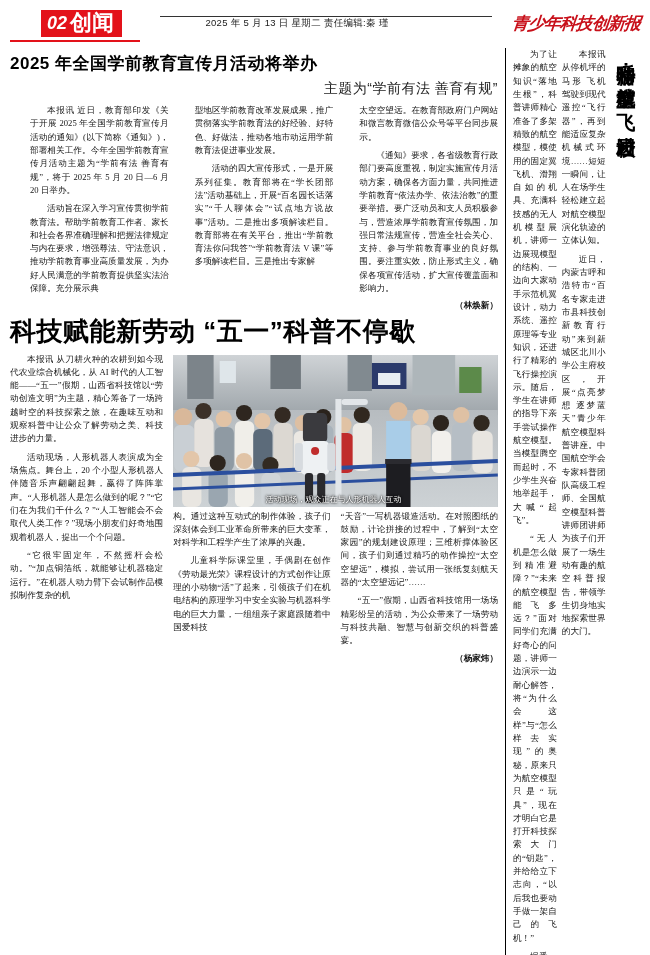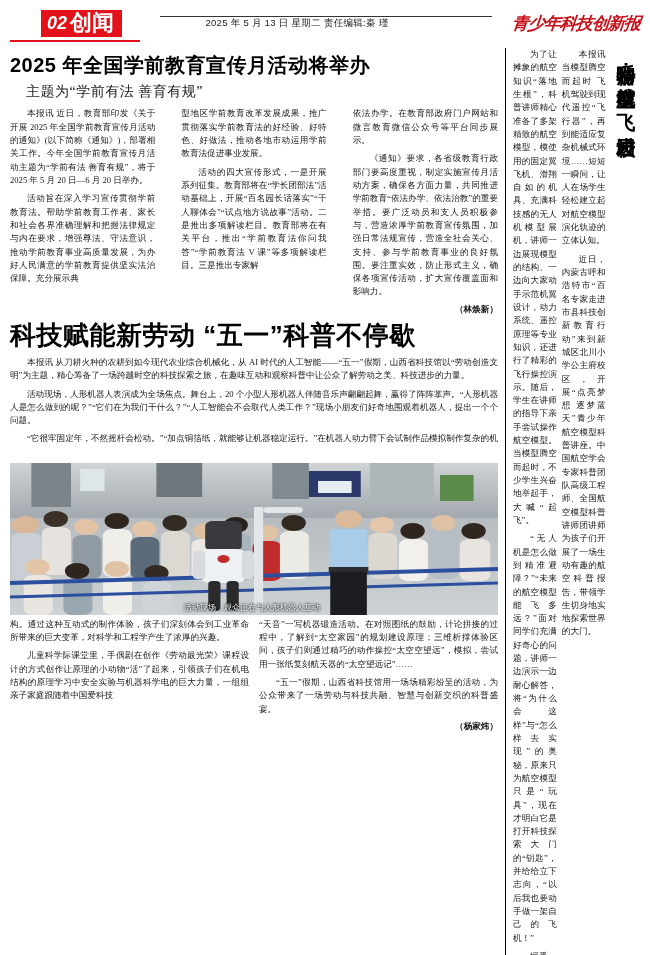--- a/index.html
+++ b/index.html
@@ -37,51 +37,51 @@
   .rule-top { position:absolute; left:150px; right:148px; top:8px; height:1px; background:#333; }
   .rule-under-folio { height:2px; background:#e3121a; width:130px; margin-top:2px; }
 
   
   .body-area { display:flex; gap:7px; margin-top:6px; }
   .left-zone { width:488px; }
   .right-zone { width:132px; border-left:1px solid #000; padding-left:7px; }
 
   h1.head1 {
     font-family:"Liberation Sans","DejaVu Sans",sans-serif;
-    font-size:20px; font-weight:bold; margin:6px 0 0 0; line-height:1.12;
+    font-size:17px; font-weight:bold; margin:6px 0 0 0; line-height:1.12;
     letter-spacing:0.5px; color:#000;
   }
   .subhead1 {
-    font-family:Liberation Serif, serif;
-    font-size:14px; margin:7px 0 6px 16px; color:#222; letter-spacing:.5px;
+    font-family:Liberation Sans, sans-serif;
+    font-size:14px; margin:7px 0 6px 16px; color:#222; letter-spacing:.5px;text-align:right;
   }
   h1.head2 {
     font-family:"Liberation Sans","DejaVu Sans",sans-serif;
     font-size:26px; font-weight:bold; margin:5px 0 6px 0; line-height:1.12;
     letter-spacing:0.5px; color:#000;
   }
-  .art1-cols { display:flex; gap:26px; }
+  .art1-cols { display:flex; gap:26px;margin-left:20px; }
   .col { flex:1; }
   .ptext {
     font-size:8.6px; line-height:1.55; text-align:justify;
     text-justify:inter-ideograph; margin:0 0 5px 0; color:#161616;
     font-family:"Liberation Serif","DejaVu Serif",serif;
   }
   .ptext.ind { text-indent:17px; }
   .lead { font-weight:bold; }
   .byline { text-align:right; font-size:8.6px; font-weight:bold; margin-top:3px; }
 
   
   .photo-wrap { position:relative; width:100%; height:152px; overflow:hidden; margin:2px 0 3px 0; background:#b9bfc4; }
   .photo-cap {
     position:absolute; left:0; right:4px; bottom:2px; text-align:center;
     font-size:8px; color:#fff; text-shadow:0 0 2px #000, 0 0 3px #000;
     font-family:"Liberation Sans","DejaVu Sans",sans-serif;
   }
-  .art2-cols { display:flex; gap:10px; margin-top:4px;flex-direction:column; }
+  .art2-cols { display:flex; gap:10px; margin-top:4px; }
 
   
   .vhead {
     writing-mode:vertical-rl; text-orientation:upright;
     font-family:"Liberation Sans","DejaVu Sans",sans-serif;
     font-size:19px; font-weight:bold; line-height:1.18; letter-spacing:1px;
     height:300px; margin-left:4px; color:#000;
   }
   .right-flow { display:flex; flex-direction:row-reverse; gap:5px; }
   .right-col { width:58px; }
@@ -119,21 +119,21 @@
           <p class="ptext ind">
             <span class="lead"></span><span>本报讯 近日，教育部印发《关于开展 2025 年全国学前教育宣传月活动的通知》(以下简称《通知》)，部署相关工作。今年全国学前教育宣传月活动主题为“学前有法 善育有规”，将于 2025 年 5 月 20 日—6 月 20 日举办。</span>
           </p>
           <p class="ptext ind">活动旨在深入学习宣传贯彻学前教育法。帮助学前教育工作者、家长和社会各界准确理解和把握法律规定与内在要求，增强尊法、守法意识，推动学前教育事业高质量发展，为办好人民满意的学前教育提供坚实法治保障。充分展示典</p>
         </div>
         <div class="col">
           <p class="ptext">型地区学前教育改革发展成果，推广贯彻落实学前教育法的好经验、好特色、好做法，推动各地市动运用学前教育法促进事业发展。</p>
           <p class="ptext ind">活动的四大宣传形式，一是开展系列征集。教育部将在“学长团部法”活动基础上，开展“百名园长话落实”“千人聊体会”“试点地方说故事”活动。二是推出多项解读栏目。教育部将在有关平台，推出“学前教育法你问我答”“学前教育法 V 课”等多项解读栏目。三是推出专家解</p>
         </div>
         <div class="col">
-          <p class="ptext">依法办学。在教育部政府门户网站和微言教育微信公众号等平台同步展示。</p>
+          <p class="ptext">太空空望远。在教育部政府门户网站和微言教育微信公众号等平台同步展示。</p>
           <p class="ptext ind">《通知》要求，各省级教育行政部门要高度重视，制定实施宣传月活动方案，确保各方面力量，共同推进学前教育“依法办学、依法治教”的重要举措。要广泛动员和支人员积极参与，营造浓厚学前教育宣传氛围，加强日常法规宣传，营造全社会关心、支持、参与学前教育事业的良好氛围。要注重实效，防止形式主义，确保各项宣传活动，扩大宣传覆盖面和影响力。</p>
           <div class="byline">（林焕新）</div>
         </div>
       </div>
 
       <h1 class="head2">科技赋能新劳动 “五一”科普不停歇</h1>
 
       <div class="art2-cols">
         <div class="col">
           <p class="ptext ind">本报讯 从刀耕火种的农耕到如今现代农业综合机械化，从 AI 时代的人工智能——“五一”假期，山西省科技馆以“劳动创造文明”为主题，精心筹备了一场跨越时空的科技探索之旅，在趣味互动和观察科普中让公众了解劳动之美、科技进步的力量。</p>
@@ -239,21 +239,21 @@
             </div>
           </div>
         </div>
       </div>
     </div>
 
     <div class="right-zone">
       <div class="right-flow">
         <div class="vhead">呼和浩特：航空模型“飞”进校园</div>
         <div class="right-col">
-          <p class="rtext ind">本报讯 当模型腾空而起时 飞机驾驶到现代遥控“飞行器”，再到能适应复杂机械式环境……短短一瞬间，让人在场学生轻松建立起对航空模型演化轨迹的立体认知。</p>
+          <p class="rtext ind">本报讯 从停机坪的马形 飞机驾驶到现代遥控“飞行器”，再到能适应复杂机械式环境……短短一瞬间，让人在场学生轻松建立起对航空模型演化轨迹的立体认知。</p>
           <p class="rtext ind">近日，内蒙古呼和浩特市“百名专家走进市县科技创新教育行动”来到新城区北川小学公主府校区，开展“点亮梦想 逐梦蓝天”青少年航空模型科普讲座。中国航空学会专家科普团队高级工程师、全国航空模型科普讲师团讲师为孩子们开展了一场生动有趣的航空科普报告，带领学生切身地实地探索世界的大门。</p>
         </div>
         <div class="right-col">
           <p class="rtext ind">为了让摊象的航空知识“落地生根”，科普讲师精心准备了多架精致的航空模型，模使用的固定翼飞机、滑翔自如的机具、充满科技感的无人机模型展机，讲师一边展现模型的结构、一边向大家动手示范机翼设计，动力系统、遥控原理等专业知识，还进行了精彩的飞行操控演示。随后，学生在讲师的指导下亲手尝试操作航空模型。当模型腾空而起时，不少学生兴奋地举起手，大喊“起飞”。</p>
           <p class="rtext ind">“无人机是怎么做到精准避障？”“未来的航空模型能飞多远？”面对同学们充满好奇心的问题，讲师一边演示一边耐心解答，将“为什么会这样”与“怎么样去实现”的奥秘，原来只为航空模型只是“玩具”，现在才明白它是打开科技探索大门的“钥匙”，并给给立下志向，“以后我也要动手做一架自己的飞机！”</p>
           <p class="rtext ind">据悉，此次“百名专家走进市县科技创新教育行动”已入呼和浩特市 29 所学校开展科普讲座，内容涵盖地理观察、应急自救、心理健康等多个领域，致力于让学生学习科技知识，培养科技精神，助力培养新时代科技创新人才。</p>
 
         </div>
       </div>
     </div>

